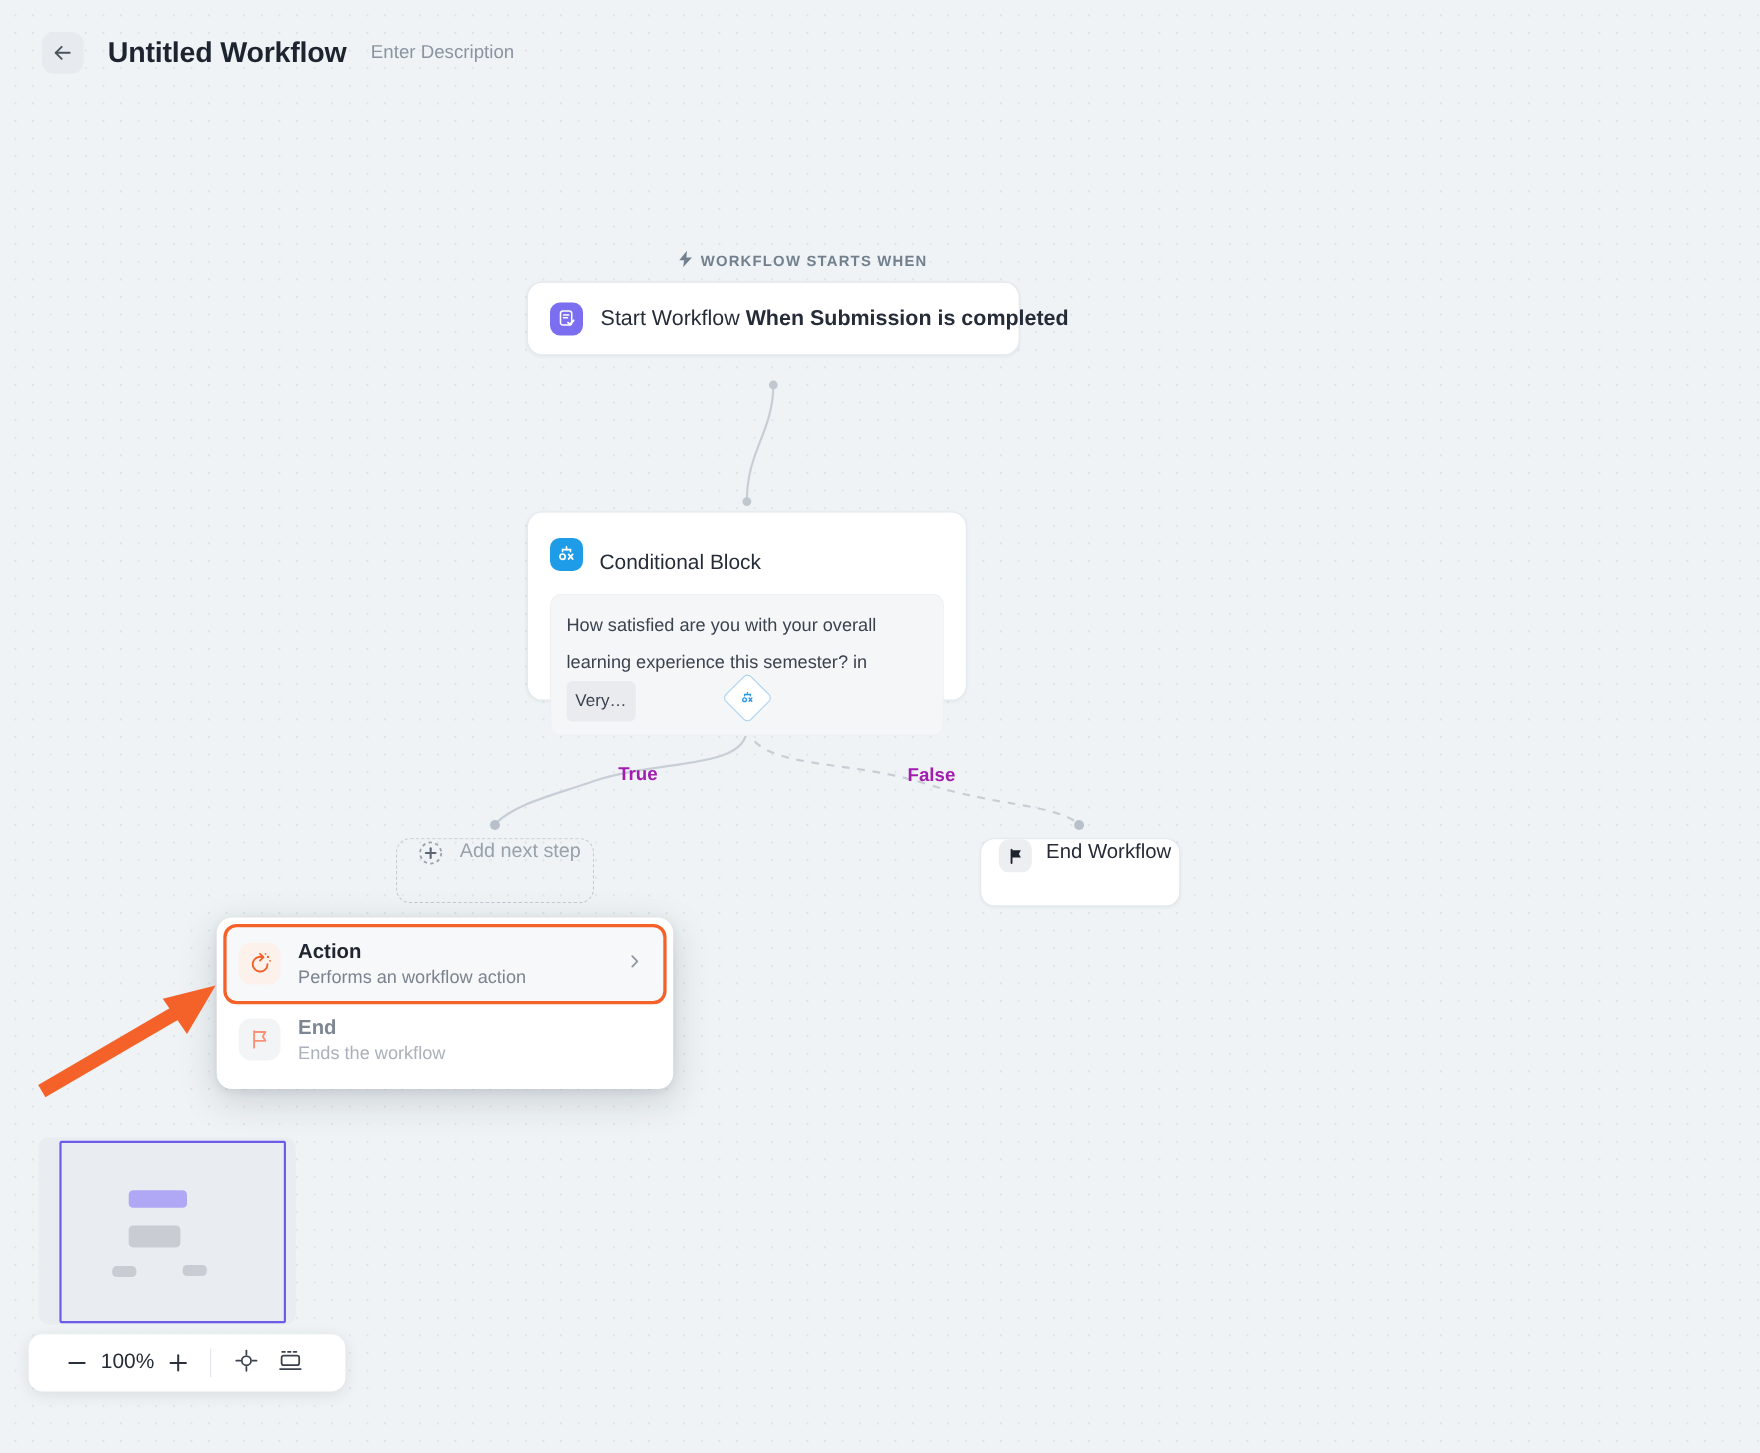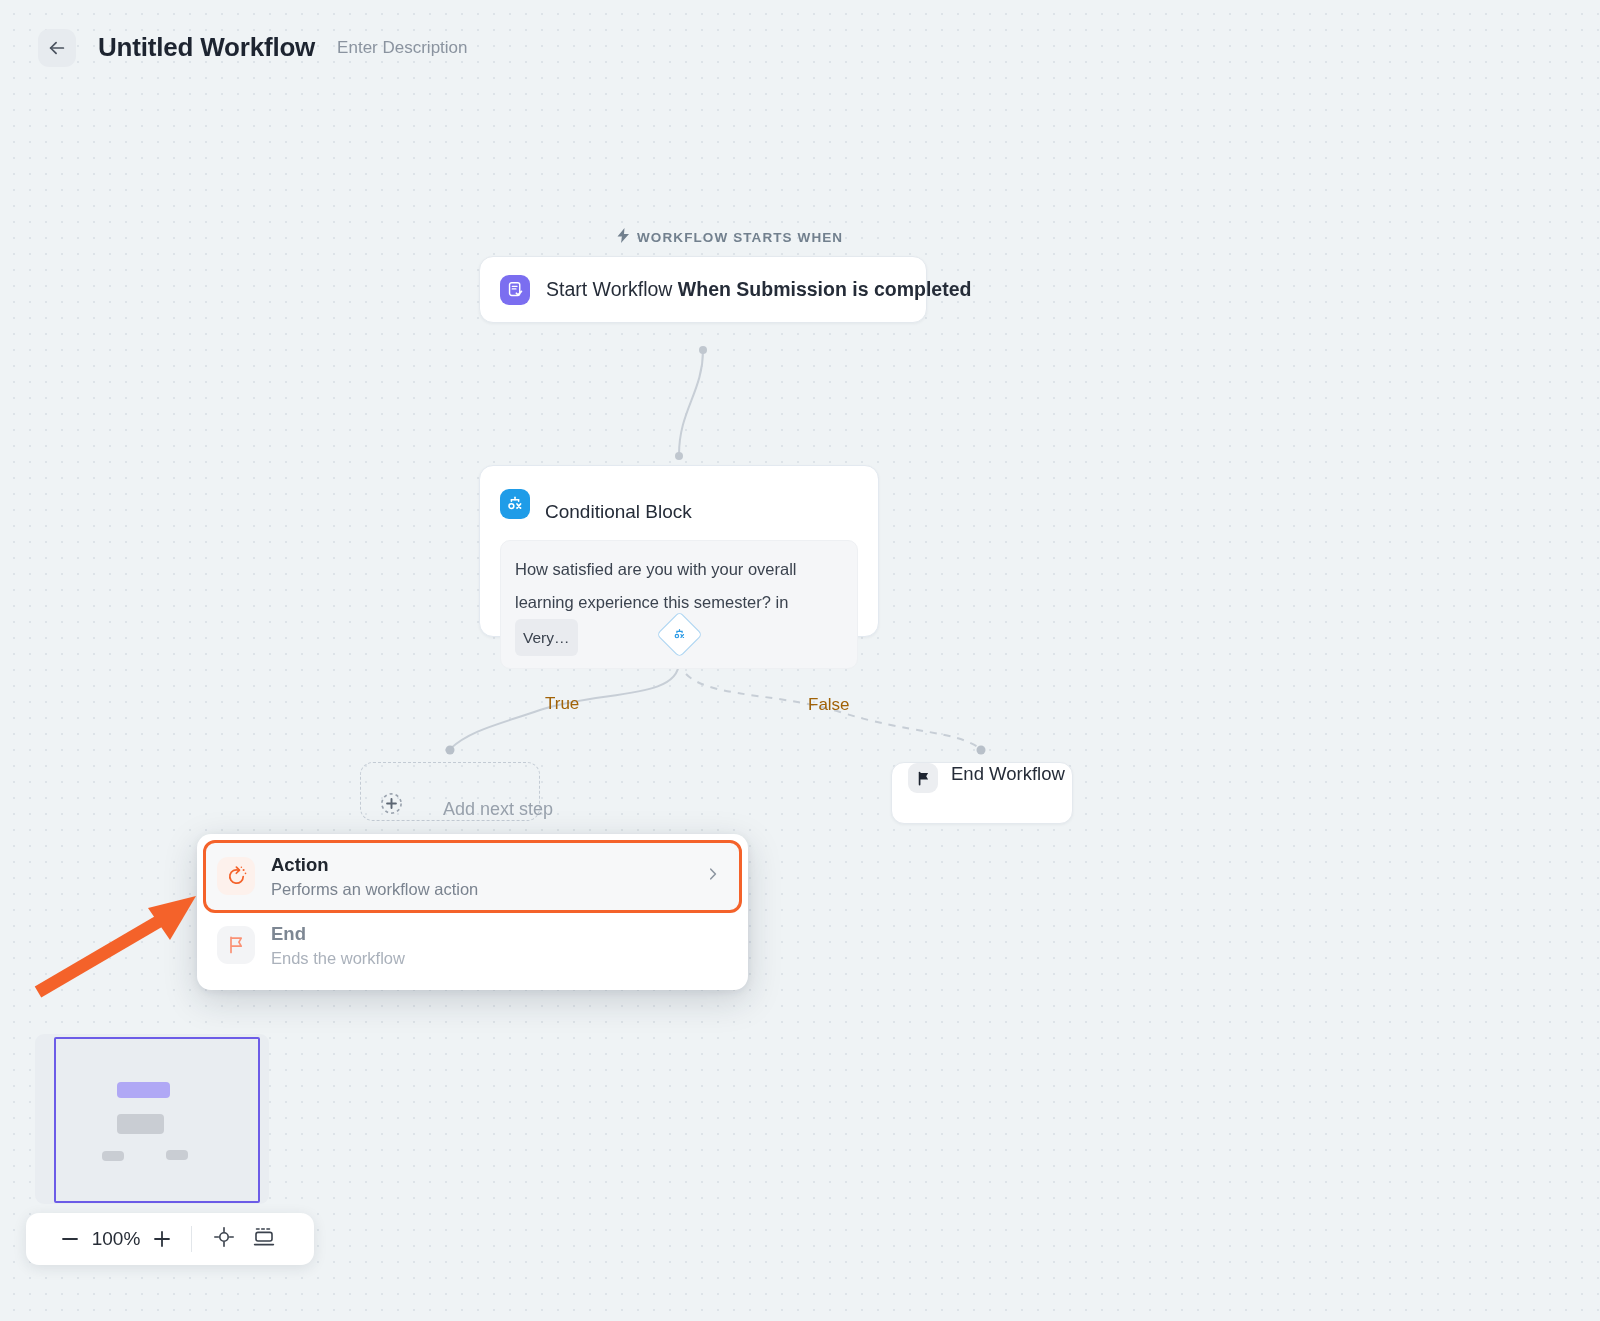--- a/index.html
+++ b/index.html
@@ -167,39 +167,39 @@
     display: flex; align-items: center; justify-content: center;
     z-index: 20;
     cursor: pointer;
   }
   .diamond > span { transform: rotate(-45deg); display: flex; }
 
   
   .branch-label {
     position: absolute;
     font-size: 17px;
-    font-weight: 400;
-    color: #a16207;
+    font-weight: 700;
+    color: #a21caf;
     z-index: 12;
     background: transparent;
+    margin-left: 17px;
   }
   .branch-true  { left: 545px; top: 694px; }
   .branch-false { left: 808px; top: 695px; }
 
   
   .add-node {
     left: 360px; top: 762px;
     width: 180px; height: 59px;
     border: 1.6px dashed #c3cbd4;
     border-radius: 13px;
     background: transparent;
-    display: flex; align-items: flex-end;
+    display: flex; align-items: flex-start;
     padding: 0 18px;
     cursor: pointer;
-    gap: 25px;
   }
   .add-label {
     margin-left: 14px;
     font-size: 18px;
     color: #98a1ac;
     white-space: nowrap;
   }
 
   
   .end-node {
@@ -217,21 +217,21 @@
     margin-left: 13px;
     font-size: 18.5px;
     color: #252c38;
     white-space: nowrap;
   }
 
   
   .menu {
     position: absolute;
     left: 197px; top: 834px;
-    width: 551px;
+    width: 415px;
     background: #ffffff;
     border-radius: 14px;
     box-shadow: 0 10px 34px rgba(22,35,52,0.17), 0 2px 8px rgba(22,35,52,0.07);
     padding: 8px 8px 10px 8px;
     z-index: 60;
   }
   .menu-item {
     display: flex;
     align-items: center;
     padding: 11px 12px;

